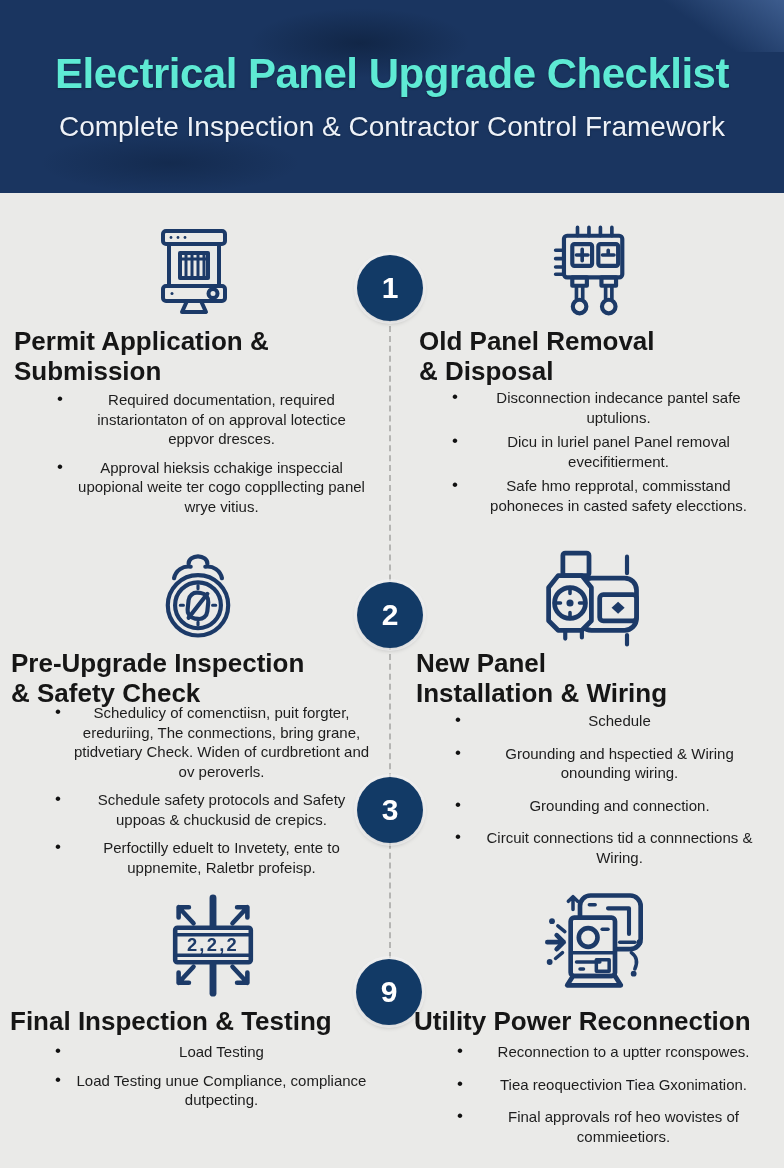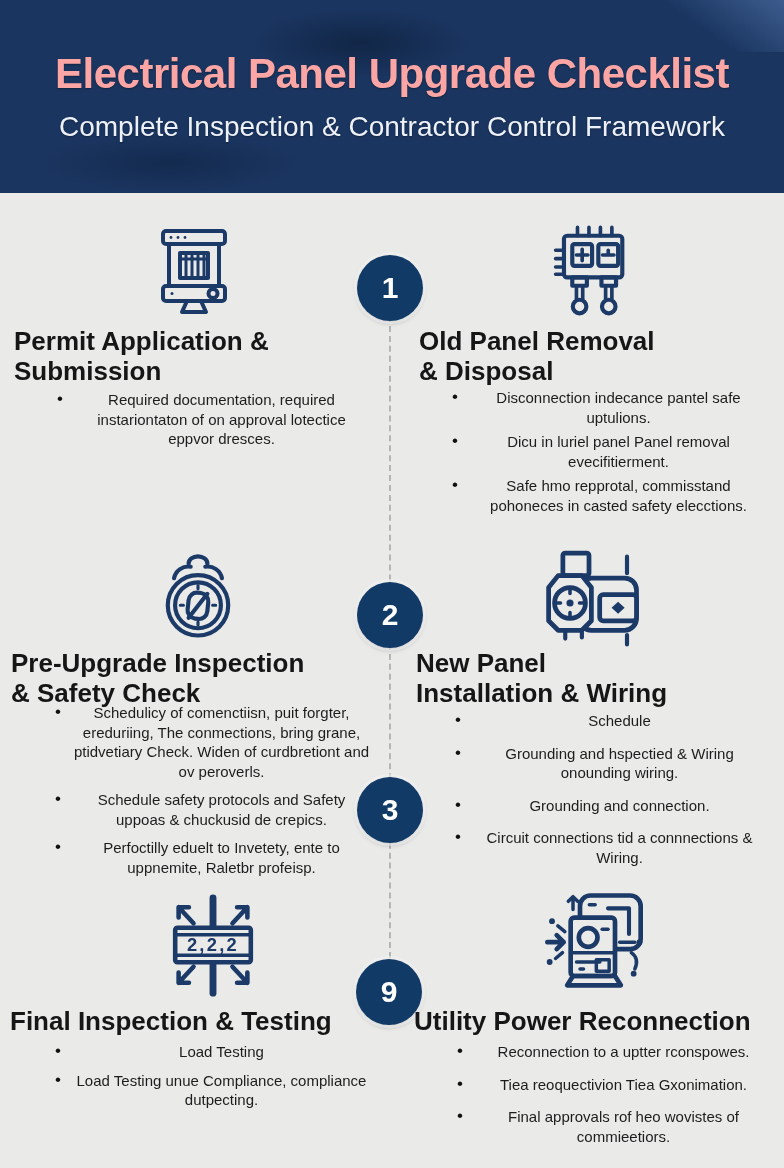--- a/index.html
+++ b/index.html
@@ -20,21 +20,21 @@
   .hdr-deco-blob1 {
     position:absolute; top:8px; left:250px; width:220px; height:70px;
     background:radial-gradient(closest-side, rgba(10,26,50,.55), rgba(10,26,50,0));
   }
   .hdr-deco-blob2 {
     position:absolute; bottom:0; left:40px; width:260px; height:60px;
     background:radial-gradient(closest-side, rgba(12,30,58,.45), rgba(12,30,58,0));
   }
   .hdr h1 {
     position:relative; margin-top:50px; font-size:42px; font-weight:800;
-    letter-spacing:-.5px; color:#fca5a5; text-shadow:0 1px 2px rgba(0,0,0,.35);
+    letter-spacing:-.5px; color:#5eead4; text-shadow:0 1px 2px rgba(0,0,0,.35);
   }
   .hdr .sub {
     position:relative; margin-top:13px; font-size:28px; font-weight:500;
     color:#eef2f8; text-shadow:0 1px 2px rgba(0,0,0,.3);
   }
   
   .timeline {
     position:absolute; left:389px; top:316px; height:652px; width:0;
     border-left:2px dashed #b5b5b3;
   }
@@ -130,20 +130,21 @@
       <path d="M41 79 L55 79 L60 90 L36 90 Z"></path>
     </g>
       </svg>
   </div>
   <h2 class="sec-title t1l">
     <span>Permit Application &amp;</span>
     <span>Submission</span>
   </h2>
   <ul class="bullets b1l">
     <li>Required documentation, required instariontaton of on approval lotectice eppvor dresces.</li>
+    <li>Approval hieksis cchakige inspeccial upopional weite ter cogo coppllecting panel wrye vitius.</li>
   </ul>
 
   <div class="icon i1r">
     <svg viewBox="0 0 96 96">
         <g fill="none" stroke="#1c3a68" stroke-width="4" stroke-linecap="round" stroke-linejoin="round">
       <path d="M36 9 V17 M47 9 V17 M58 9 V17 M69 9 V17" stroke-width="3.5"></path>
       <path d="M15 31 H23 M15 39 H23 M15 47 H23 M15 54 H23" stroke-width="3.5"></path>
       <rect x="23" y="17" width="56" height="40" rx="3"></rect>
       <rect x="31" y="25" width="19" height="21" rx="2"></rect>
       <path d="M40.5 30 V41 M35 35.5 H46" stroke-width="3.5"></path>

